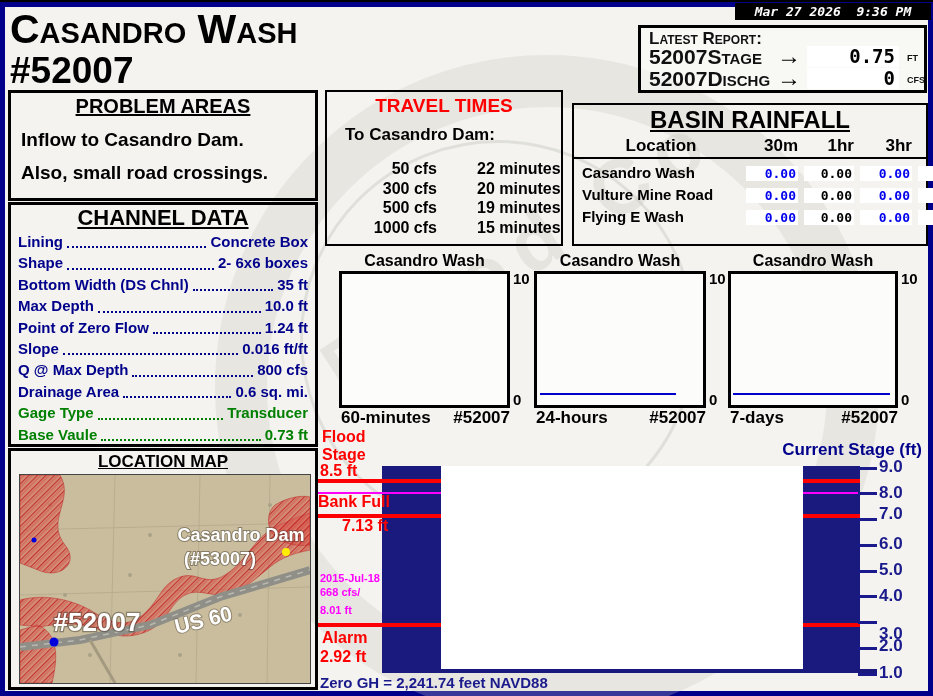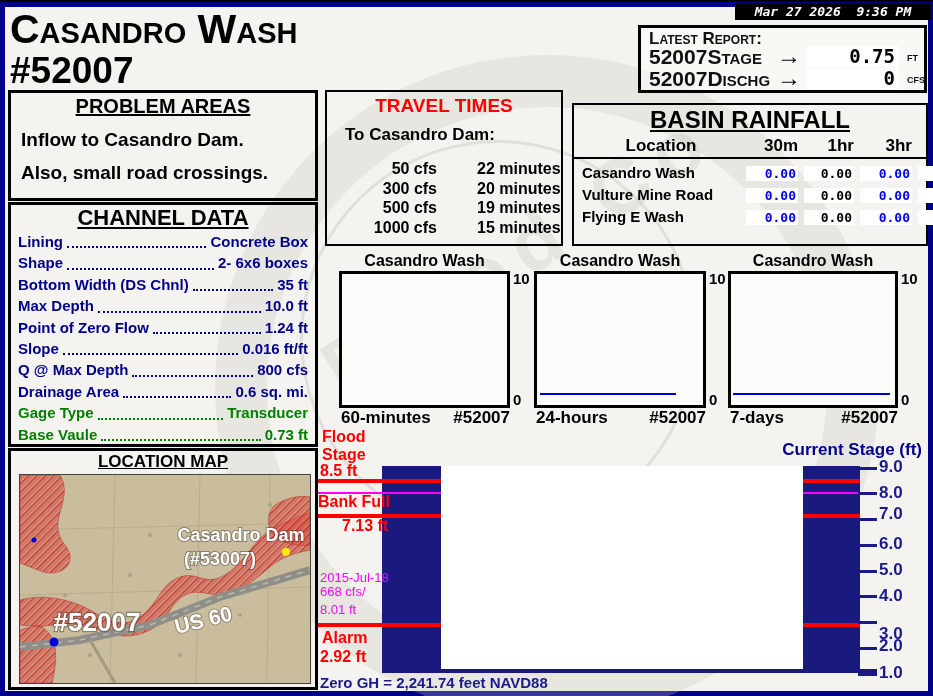--- a/index.html
+++ b/index.html
@@ -73,21 +73,21 @@
   .chart-line{position:absolute;height:2px;background:#0000cc;}
   .ylab{font-size:15px;color:#000;}
   .cap-left{font-size:17px;color:#000;}
   .cap-right{font-size:17px;color:#000;text-align:right;}
   
   .gcol{background:#1a1a7e;}
   .channel-white{background:#ffffff;}
   .redline{background:#ff0000;height:4px;}
   .magline{background:#ff00ff;height:2px;}
   .glab{color:#ff0000;font-size:16px;line-height:18px;}
-  .grec{color:#ff00ff;font-size:13px;line-height:16px;font-weight:normal;}
+  .grec{color:#ff00ff;font-size:11px;line-height:16px;font-weight:bold;}
   .gbottom{background:#1a1a7e;height:4px;}
   .tickline{position:absolute;left:858px;width:19px;height:3px;background:#1a1a8c;}
   .ticklabel{position:absolute;left:879px;width:46px;font-size:17px;color:#1a1a8c;}
   .gtitle{font-size:17px;color:#00008B;text-align:right;}
   .gfooter{font-size:15px;color:#1a1a8c;}
 </style>
 </head>
 <body>
 
 <div class="page">

